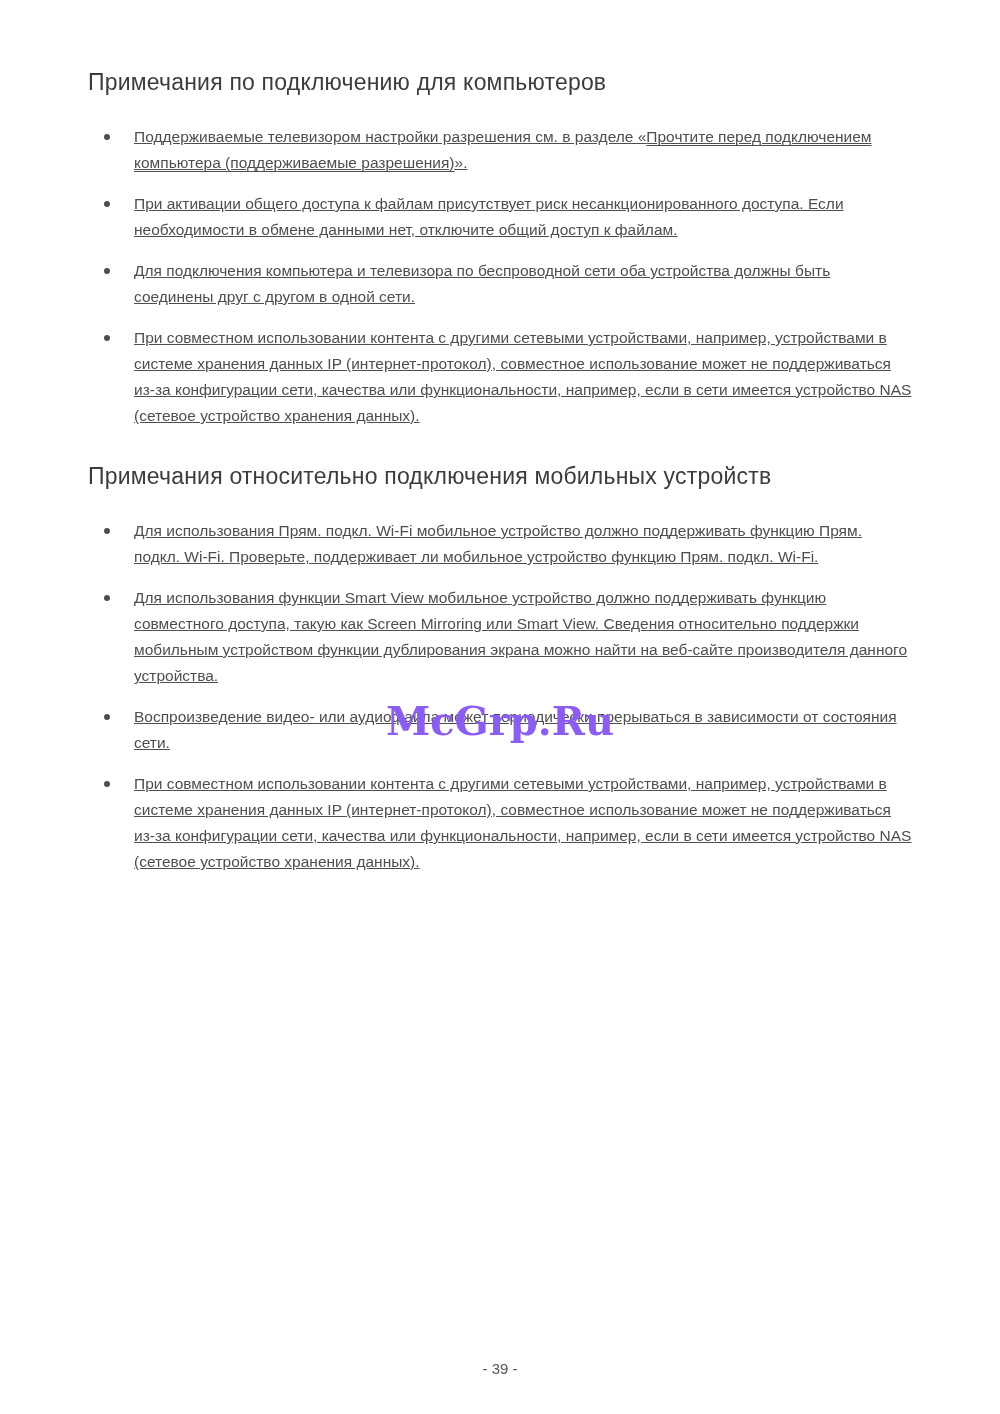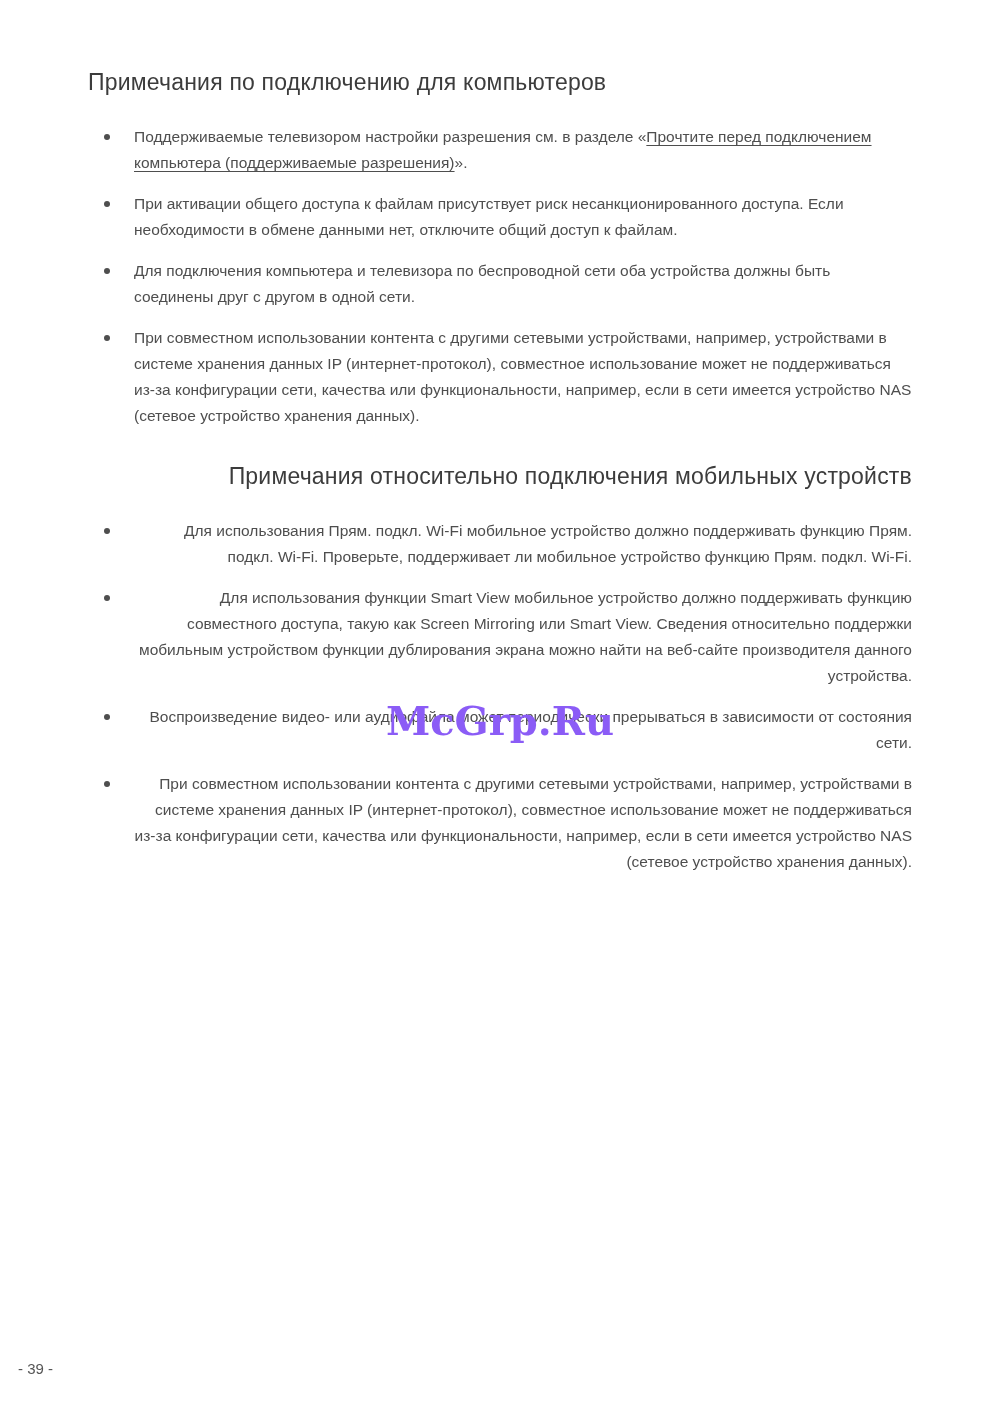--- a/index.html
+++ b/index.html
@@ -37,46 +37,47 @@
     height: 6px;
     border-radius: 50%;
     background: #4e4e4e;
     margin: 10px 24px 0 0;
   }
   .note-text {
     font-size: 15.5px;
     line-height: 26px;
     max-width: 814px;
     color: #4e4e4e;
+    text-decoration: underline;
   }
   .ref-link {
     color: inherit;
     text-decoration: underline;
     text-underline-offset: 3px;
     cursor: pointer;
   }
-  .section-mobile { margin-top: 34px; text-align: right; }
+  .section-mobile { margin-top: 34px; }
   .watermark {
     position: absolute;
     top: 686px;
     left: 50%;
     transform: translateX(-50%);
     font-family: "DejaVu Serif", serif;
     font-weight: 700;
     font-size: 40px;
     color: #8b5cf6;
     white-space: nowrap;
     pointer-events: none;
   }
   .page-number {
     position: absolute;
     bottom: 48px;
     left: 0;
     right: 0;
-    text-align: left;
+    text-align: center;
     font-size: 15px;
     color: #555555;
   }
 </style>
 </head>
 <body>
 
 <div class="page">
   <div class="content">
 

